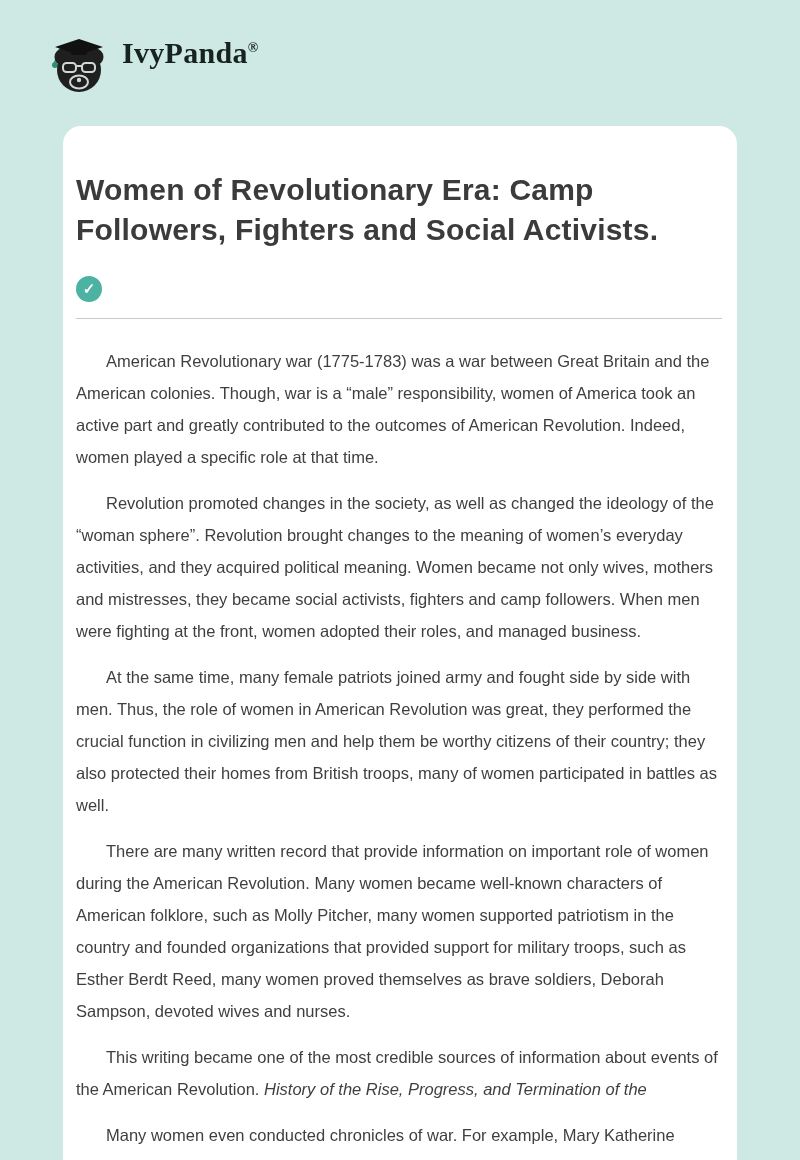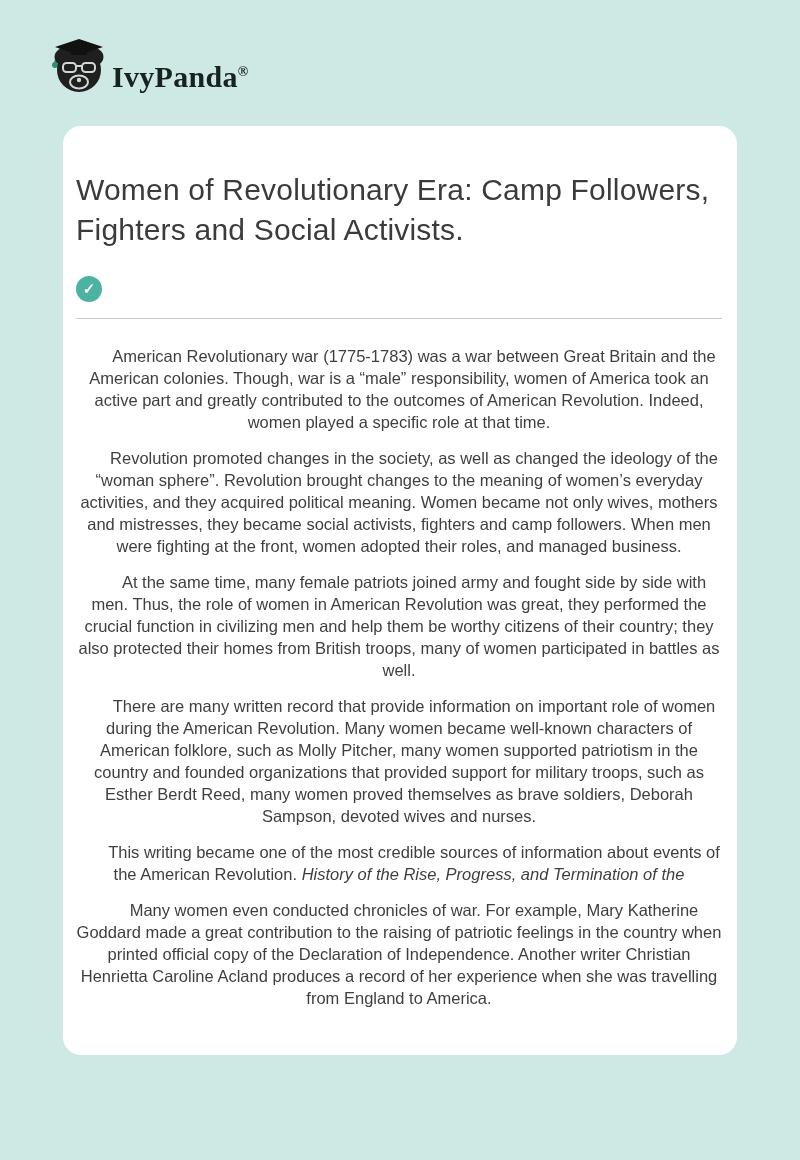--- a/index.html
+++ b/index.html
@@ -16,38 +16,38 @@
   }
   .page-header{
     display:flex; align-items:center;
     padding:36px 48px 26px 48px;
     gap:16px;
   }
   .essay-by{
     font-size:29px; color:var(--muted); letter-spacing:.2px;
   }
   .brand{
-    display:flex; align-items:flex-end; gap:2px;
+    display:flex; align-items:flex-start; gap:12px;
     text-decoration:none; cursor:pointer;
   }
   .brand-name{
     font-size:30px; font-weight:bold; color:#17231f;
     font-family:"Liberation Serif", serif;
     letter-spacing:.3px;
   }
   .brand-reg{ font-size:14px; vertical-align:super; color:#17231f; font-weight:bold;}
   .card{
     background:var(--card);
     margin:6px 63px 48px 63px;
     border-radius:18px;
     padding:44px 15px 46px 13px;
   }
   .card-inner{ padding:0 0 0 0; }
   .essay-title{
-    font-size:30px; line-height:40px; font-weight:normal;
+    font-size:30px; line-height:40px; font-weight:bold;
     color:var(--title);
     margin-bottom:26px;
     letter-spacing:.2px;
   }
   .badge-row{
     display:flex; align-items:center; gap:12px;
     margin-bottom:16px;
   }
   .check-circle{
     width:26px; height:26px; border-radius:50%;
@@ -57,25 +57,25 @@
     flex:0 0 auto;
   }
   .badge-label{
     font-size:15px; font-weight:bold; color:#2f2f2f;
   }
   .divider{
     border:none; border-top:1px solid var(--divider);
     margin:0 0 26px 0;
   }
   .essay-body p{
-    font-size:16.5px; line-height:22px;
+    font-size:16.5px; line-height:32px;
     color:var(--text);
     text-indent:30px;
     margin-bottom:14px;
-    text-align:center;
+    text-align:left;
   }
   .essay-body p:last-child{ margin-bottom:0; }
   .italic{ font-style:italic; }
   .logo-svg{ display:block; }
 </style>
 </head>
 <body>
 
 <header class="page-header">
   <span class="brand">

